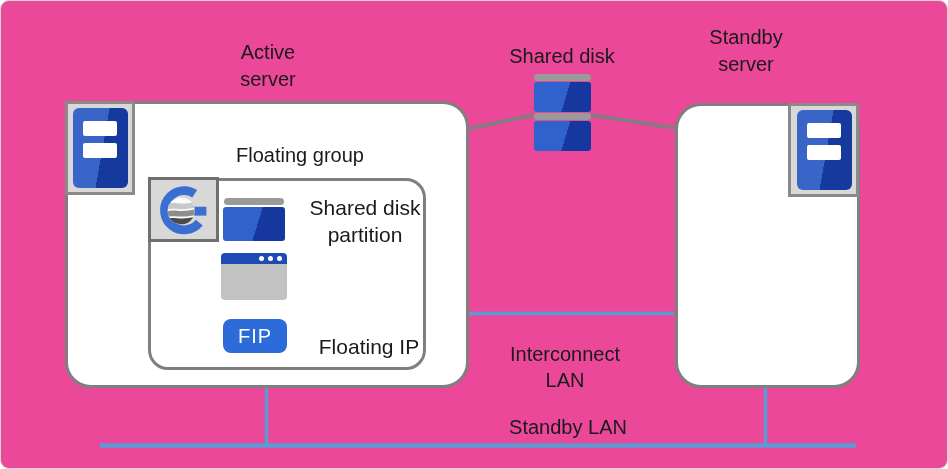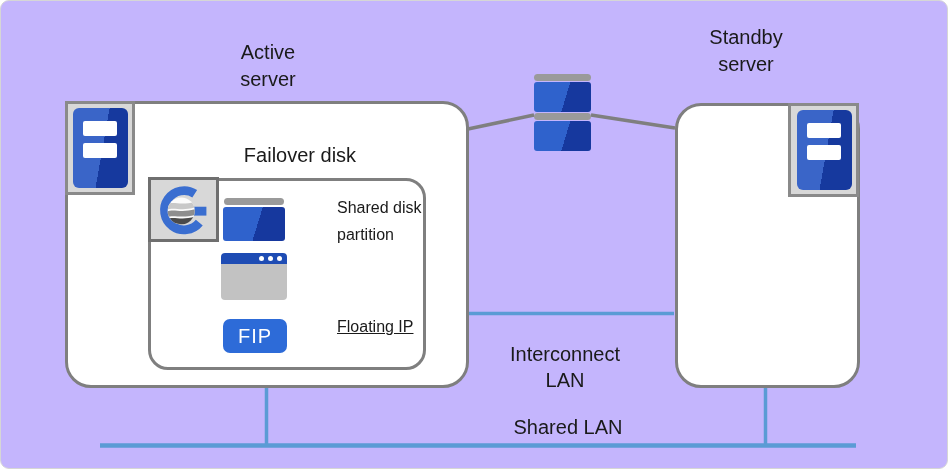--- a/index.html
+++ b/index.html
@@ -5,21 +5,21 @@
   * { margin: 0; padding: 0; box-sizing: border-box; }
   html, body { background: #fff; }
   body {
     font-family: "Liberation Sans", sans-serif;
     color: #1a1a1a;
     width: 948px; height: 469px;
   }
   .canvas {
     position: relative;
     width: 948px; height: 469px;
-    background: #c4b5fd;
+    background: #ec4899;
     border: 1px solid #d6d6d6;
     border-radius: 9px;
     overflow: hidden;
   }
   .lines { position: absolute; left: 0; top: 0; width: 948px; height: 469px; }
 
   .lbl {
     position: absolute;
     font-size: 20px;
     line-height: 27px;
@@ -90,23 +90,22 @@
   .fip-badge {
     position: absolute;
     width: 64px; height: 34px;
     background: #2d6bd8; border-radius: 8px;
     color: #ffffff; font-size: 20px; letter-spacing: 1px;
     display: flex; align-items: center; justify-content: center;
   }
 
   .item-label {
     position: absolute;
-    font-size: 16px; line-height: 27px;
-    text-align: left;
-    margin-left: 38px;
+    font-size: 21px; line-height: 27px;
+    text-align: center;
   }
 
   .glogo-box {
     position: absolute;
     left: 147px; top: 176px; width: 71px; height: 65px;
     background: #d8d8d8; border: 3px solid #6f6f6f;
     display: flex; align-items: center; justify-content: center;
   }
 </style>
 </head>
@@ -119,27 +118,28 @@
     <line x1="590" y1="114" x2="674" y2="127" stroke="#7f7f7f" stroke-width="3.5"></line>
     <line x1="468" y1="312.5" x2="673" y2="312.5" stroke="#5b9bd5" stroke-width="3.5"></line>
     <line x1="265.5" y1="386" x2="265.5" y2="444" stroke="#5b9bd5" stroke-width="3.5"></line>
     <line x1="764.5" y1="386" x2="764.5" y2="444" stroke="#5b9bd5" stroke-width="3.5"></line>
     <line x1="99" y1="444.5" x2="855" y2="444.5" stroke="#5b9bd5" stroke-width="4.5"></line>
   </svg>
 
   <div class="lbl" style="left:202px; top:38px; width:130px;">Active
 server</div>
 
+  <div class="lbl" style="left:496px; top:42px; width:130px;">Shared disk</div>
 
   <div class="lbl" style="left:680px; top:23px; width:130px;">Standby
 server</div>
 
   <div class="node-box" style="left:64px; top:100px; width:404px; height:287px;"></div>
 
-  <div class="lbl" style="left:214px; top:141px; width:170px;">Failover disk</div>
+  <div class="lbl" style="left:214px; top:141px; width:170px;">Floating group</div>
 
   <div class="group-box" style="left:147px; top:177px; width:278px; height:192px;"></div>
 
   <div class="server-icon" style="left:64px; top:100px;">
     <div class="tower">
       <div class="bar b1"></div>
       <div class="bar b2"></div>
     </div>
   </div>
 
@@ -167,37 +167,37 @@
   <div class="item-label" style="left:298px; top:193px; width:132px;">Shared disk partition</div>
 
   <div class="app-icon" style="left:220px; top:252px;">
     <div class="titlebar"></div>
     <div class="dot" style="left:38px;"></div>
     <div class="dot" style="left:47px;"></div>
     <div class="dot" style="left:56px;"></div>
     <div class="body"></div>
   </div>
 
-  <div class="fip-badge" style="left:222px; top:318px;border-radius:7px;">FIP</div>
-  <div class="item-label" style="left:298px; top:312px; width:140px;text-decoration:underline;">Floating IP</div>
+  <div class="fip-badge" style="left:222px; top:318px;">FIP</div>
+  <div class="item-label" style="left:298px; top:332px; width:140px;">Floating IP</div>
 
   <div>
     <div class="disk-cap" style="left:533px; top:73px;  width:57px;"></div>
     <div class="disk-body" style="left:533px; top:81px;  width:57px; height:30px;"></div>
     <div class="disk-cap" style="left:533px; top:112px; width:57px;"></div>
     <div class="disk-body" style="left:533px; top:120px; width:57px; height:30px;"></div>
   </div>
 
   <div class="node-box" style="left:674px; top:102px; width:185px; height:285px;"></div>
 
   <div class="server-icon" style="left:787px; top:102px; width:71px;">
     <div class="tower" style="left:6px;">
       <div class="bar b1"></div>
       <div class="bar b2"></div>
     </div>
   </div>
 
   <div class="lbl" style="left:499px; top:340px; width:130px; line-height:26px;">Interconnect
 LAN</div>
 
-  <div class="lbl" style="left:502px; top:413px; width:130px;">Shared LAN</div>
+  <div class="lbl" style="left:502px; top:413px; width:130px;">Standby LAN</div>
 
 </div>
 
 </body></html>

